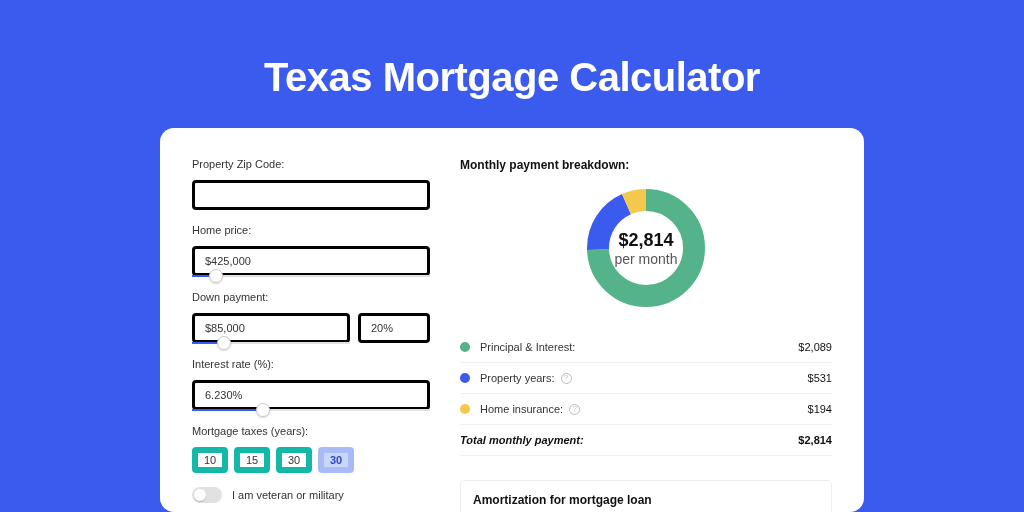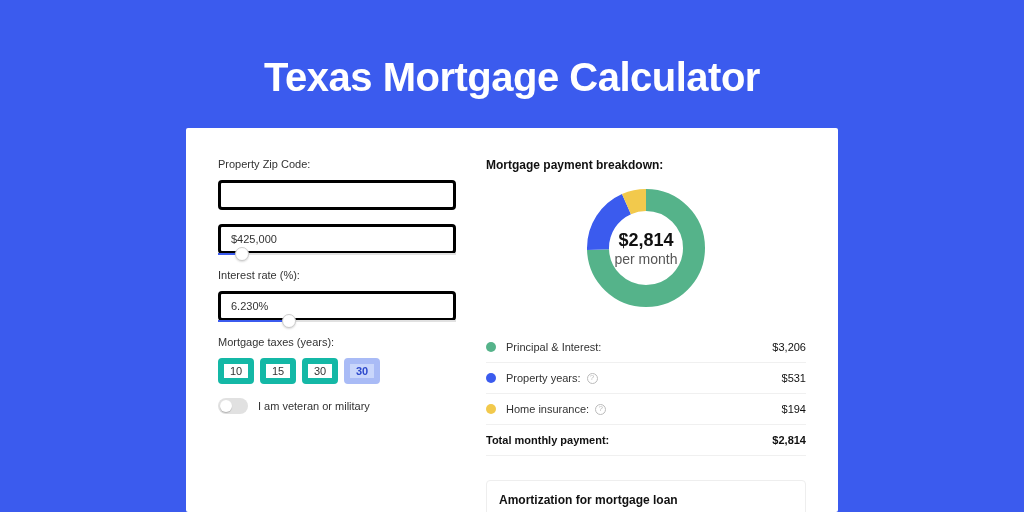--- a/index.html
+++ b/index.html
@@ -1,18 +1,18 @@
 <!DOCTYPE html>
 <html><head>
 <meta charset="utf-8">
 <style>
   * { box-sizing: border-box; margin: 0; padding: 0; font-family: -apple-system, BlinkMacSystemFont, "Segoe UI", Helvetica, Arial, sans-serif; }
   body { width: 1024px; height: 512px; overflow: hidden; background: #3B5BEE; display: flex; flex-direction: column; align-items: center; }
   .title { color: #fff; font-size: 40px; font-weight: 700; margin-top: 55px; margin-bottom: 28px; letter-spacing: -0.5px; }
-  .panel { width: 652px; background: #fff; border-radius: 2px; padding: 30px 32px 0 32px; display: flex; gap: 30px; height: 400px; overflow: hidden; }
+  .panel { width: 704px; background: #fff; border-radius: 14px; padding: 30px 32px 0 32px; display: flex; gap: 30px; height: 400px; overflow: hidden; }
   .left { width: 238px; flex-shrink: 0; }
   .right { flex: 1; }
   .field-label { font-size: 11px; color: #333; margin-bottom: 10px; display: block; }
   .text-input { width: 100%; height: 30px; border: 3px solid #000000; border-radius: 4px; padding: 0 10px; font-size: 11px; color: #333; background: #fff; }
   .field-group { margin-bottom: 14px; position: relative; }
   .slider-track { position: relative; height: 2px; background: #e1e1e1; margin-top: -1px; }
   .slider-fill { position: absolute; height: 2px; background: #3B5BEE; left: 0; top: 0; }
   .slider-thumb { position: absolute; width: 14px; height: 14px; background: #fff; border: 1px solid #ccc; border-radius: 50%; top: -6px; transform: translateX(-50%); box-shadow: 0 1px 2px rgba(0,0,0,0.15); cursor: pointer; }
   .dp-row { display: flex; gap: 8px; }
   .dp-row .text-input:first-child { flex: 1; }
@@ -29,48 +29,60 @@
   .donut { position: relative; width: 128px; height: 128px; }
   .donut svg { transform: rotate(-90deg); }
   .donut-center { position: absolute; inset: 0; display: flex; flex-direction: column; align-items: center; justify-content: center; }
   .donut-amount { font-size: 18px; font-weight: 700; color: #111; }
   .donut-sub { font-size: 14px; color: #555; }
   .legend-row { display: flex; align-items: center; padding: 9px 0; border-bottom: 1px solid #f0f0f0; font-size: 11px; justify-content: center; }
   .legend-row:last-of-type { border-bottom: none; }
   .swatch { width: 10px; height: 10px; border-radius: 50%; margin-right: 10px; flex-shrink: 0; }
   .legend-label { color: #333; flex: 1; display: flex; align-items: center; gap: 6px; }
   .legend-val { color: #111; font-weight: 400; }
-  .legend-total .legend-label { font-weight: 700; color: #111; }
+  .legend-total .legend-label { font-weight: 700; color: #111; font-style: italic; }
   .legend-total .legend-val { font-weight: 700; }
   .info-icon { width: 11px; height: 11px; border: 1px solid #bbb; border-radius: 50%; display: inline-flex; align-items: center; justify-content: center; font-size: 8px; color: #bbb; line-height: 1; }
   .amort-box { border: 1px solid #eee; border-radius: 4px; padding: 12px 12px 0 12px; margin-top: 24px; }
   .amort-title { font-size: 12px; font-weight: 700; color: #111; margin-bottom: 10px; }
 </style>
 </head>
 <body>
 
 <h1 class="title">Texas Mortgage Calculator</h1>
 
 <div class="panel">
 
   <div class="left">
 
     <div class="field-group">
       <label class="field-label">Property Zip Code:</label>
       <input class="text-input" value="" style="">
     </div>
 
     <div class="field-group">
+      <label class="field-label">Home price:</label>
       <input class="text-input" value="$425,000" style="">
       <div class="slider-track">
         <div class="slider-fill" style="width:10%"></div>
         <div class="slider-thumb" style="left:10%"></div>
       </div>
     </div>
 
+    <div class="field-group">
+      <label class="field-label">Down payment:</label>
+      <div class="dp-row">
+        <input class="text-input" value="$85,000" style="">
+        <input class="text-input" value="20%" style="">
+      </div>
+      <div class="slider-track" style="width:158px">
+        <div class="slider-fill" style="width:20%"></div>
+        <div class="slider-thumb" style="left:20%"></div>
+      </div>
+    </div>
 
     <div class="field-group">
       <label class="field-label">Interest rate (%):</label>
       <input class="text-input" value="6.230%" style="">
       <div class="slider-track">
         <div class="slider-fill" style="width:30%"></div>
         <div class="slider-thumb" style="left:30%"></div>
       </div>
     </div>
 
@@ -87,40 +99,40 @@
     <div class="toggle-row">
       <div class="toggle">
         <div class="toggle-knob"></div>
       </div>
       <span class="toggle-label">I am veteran or military</span>
     </div>
 
   </div>
 
   <div class="right">
-    <div class="break-title">Mortgage payment breakdown:</div>
+    <div class="break-title">Monthly payment breakdown:</div>
 
     <div class="donut-wrap">
       <div class="donut">
         <svg width="128" height="128" viewBox="0 0 128 128">
           <circle cx="64" cy="64" r="48" fill="none" stroke="#55b38a" stroke-width="22" stroke-dasharray="224.1 301.6" stroke-dashoffset="0"></circle>
           <circle cx="64" cy="64" r="48" fill="none" stroke="#3B5BEE" stroke-width="22" stroke-dasharray="56.9 301.6" stroke-dashoffset="-224.1"></circle>
           <circle cx="64" cy="64" r="48" fill="none" stroke="#f2c94c" stroke-width="22" stroke-dasharray="20.8 301.6" stroke-dashoffset="-281.0"></circle>
         </svg>
         <div class="donut-center">
           <div class="donut-amount">$2,814</div>
           <div class="donut-sub">per month</div>
         </div>
       </div>
     </div>
 
     <div class="legend-row">
       <span class="swatch" style="background:#55b38a"></span>
       <span class="legend-label">Principal &amp; Interest:</span>
-      <span class="legend-val">$3,206</span>
+      <span class="legend-val">$2,089</span>
     </div>
     <div class="legend-row">
       <span class="swatch" style="background:#3B5BEE"></span>
       <span class="legend-label">
         <span>Property years:</span>
         <span class="info-icon">?</span>
       </span>
       <span class="legend-val">$531</span>
     </div>
     <div class="legend-row">

